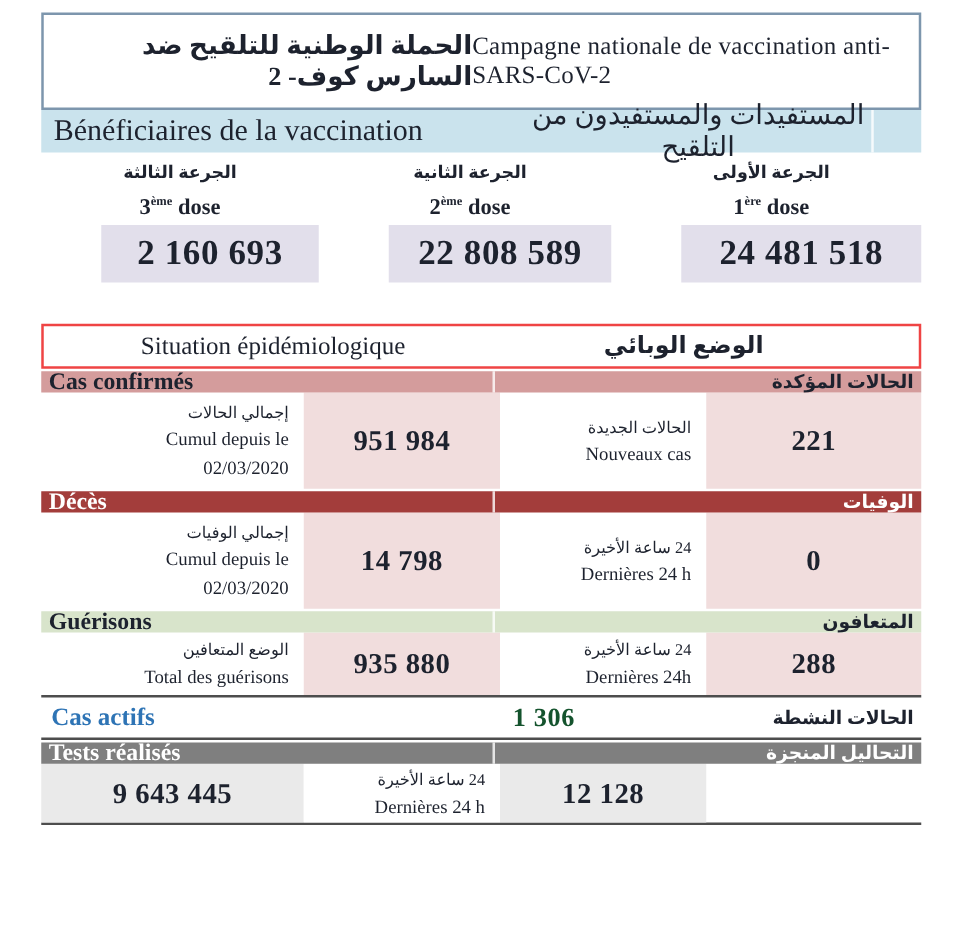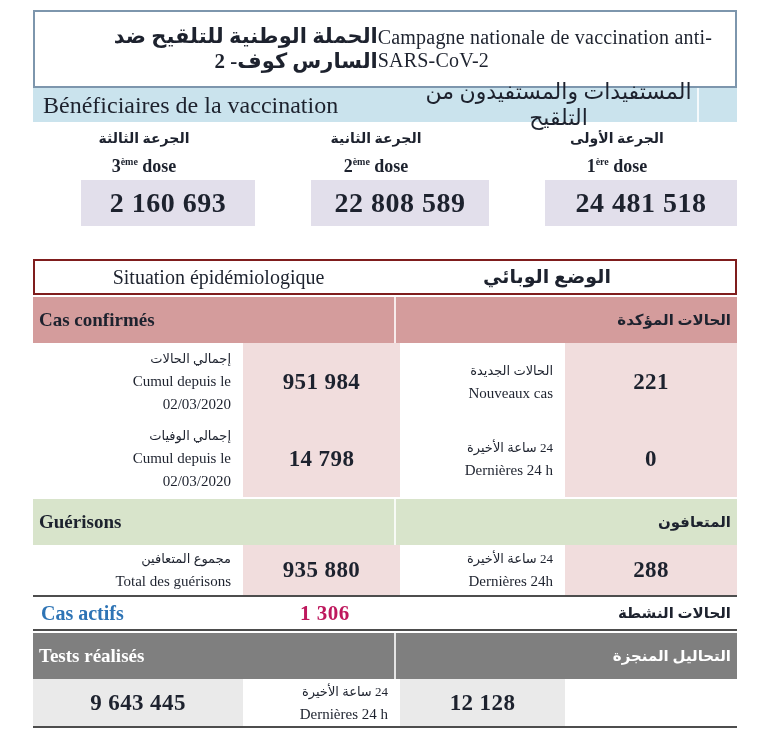--- a/index.html
+++ b/index.html
@@ -21,26 +21,26 @@
 
   
   .dose-grid{display:grid;grid-template-columns:222px 226px 240px;column-gap:8px;padding-top:6px;}
   .dose-ar{font-size:14px;font-weight:bold;text-align:center;height:22px;line-height:22px;direction:rtl;}
   .dose-fr{font-size:18px;font-weight:bold;text-align:center;height:26px;line-height:24px;}
   .dose-fr sup{font-size:10px;}
   .dose-value{margin-top:4px;height:46px;background:#e2dfeb;display:flex;align-items:center;justify-content:center;
               font-size:28px;font-weight:bold;letter-spacing:.5px;margin-left:48px;}
 
   
-  .epi-header{margin-top:33px;height:32px;border:2px solid #7f1d1d;position:relative;background:#ffffff;}
+  .epi-header{margin-top:33px;height:32px;border:2px solid #ef4444;position:relative;background:#ffffff;}
   .epi-header .fr{position:absolute;left:0;width:367px;text-align:center;line-height:32px;font-size:20px;}
   .epi-header .ar{position:absolute;left:367px;width:290px;text-align:center;line-height:32px;
                   font-size:19px;font-weight:bold;direction:rtl;}
 
-  .band{height:46px;margin-top:2px;position:relative;display:flex;align-items:center;
+  .band{height:17px;margin-top:2px;position:relative;display:flex;align-items:center;
         justify-content:space-between;padding:0 6px;box-sizing:border-box;font-weight:bold;}
   .band .fr{font-size:19px;}
   .band .ar{font-size:15px;direction:rtl;}
   .band .divider{position:absolute;left:361px;top:0;bottom:0;width:2px;background:rgba(255,255,255,.8);}
   .band-pink{background:#d49c9c;color:#1d222e;}
   .band-darkred{background:#a33d3b;color:#ffffff;}
   .band-green{background:#d8e4cb;color:#1d222e;}
   .band-gray{background:#7f7f7f;color:#ffffff;}
 
   .row{display:grid;grid-template-columns:210px 157px 165px 172px;}
@@ -52,22 +52,22 @@
   .label-ar{font-size:13px;line-height:23px;direction:rtl;}
   .label-fr{font-size:15px;line-height:23px;}
   .value-cell{display:flex;align-items:center;justify-content:center;font-size:23px;font-weight:bold;letter-spacing:.4px;}
   .cell-pink{background:#f1dddd;}
   .cell-gray{background:#eaeaea;}
 
   
   .active-row{height:32px;border-top:2px solid #4d4d4d;border-bottom:2px solid #4d4d4d;
               position:relative;display:flex;align-items:center;background:#ffffff;}
   .active-row .fr{padding-left:8px;font-size:20px;font-weight:bold;color:#2e74b5;}
-  .active-row .val{position:absolute;left:267px;width:160px;text-align:left;
-                   font-size:21px;font-weight:bold;color:#be185d;letter-spacing:.5px;}
+  .active-row .val{position:absolute;left:267px;width:160px;text-align:right;
+                   font-size:21px;font-weight:bold;color:#14532d;letter-spacing:.5px;}
   .active-row .ar{margin-left:auto;padding-right:6px;font-size:15px;font-weight:bold;direction:rtl;}
 
   .bottom-rule{height:0;border-bottom:2px solid #4d4d4d;}
 </style>
 </head>
 <body>
 
 <div class="page">
   <div class="content">
 
@@ -117,20 +117,25 @@
         <span class="label-fr">02/03/2020</span>
       </div>
       <div class="value-cell cell-pink">951 984</div>
       <div class="label-cell">
         <span class="label-ar">الحالات الجديدة</span>
         <span class="label-fr">Nouveaux cas</span>
       </div>
       <div class="value-cell cell-pink">221</div>
     </div>
 
+    <div class="band band-darkred">
+      <span class="fr">Décès</span>
+      <span class="ar">الوفيات</span>
+      <span class="divider"></span>
+    </div>
     <div class="row row-tall">
       <div class="label-cell">
         <span class="label-ar">إجمالي الوفيات</span>
         <span class="label-fr">Cumul depuis le</span>
         <span class="label-fr">02/03/2020</span>
       </div>
       <div class="value-cell cell-pink">14 798</div>
       <div class="label-cell">
         <span class="label-ar">24 ساعة الأخيرة</span>
         <span class="label-fr">Dernières 24 h</span>
@@ -138,21 +143,21 @@
       <div class="value-cell cell-pink">0</div>
     </div>
 
     <div class="band band-green">
       <span class="fr">Guérisons</span>
       <span class="ar">المتعافون</span>
       <span class="divider"></span>
     </div>
     <div class="row row-short">
       <div class="label-cell">
-        <span class="label-ar">مجموع المتعافين</span>
+        <span class="label-ar">الوضع المتعافين</span>
         <span class="label-fr">Total des guérisons</span>
       </div>
       <div class="value-cell cell-pink">935 880</div>
       <div class="label-cell">
         <span class="label-ar">24 ساعة الأخيرة</span>
         <span class="label-fr">Dernières 24h</span>
       </div>
       <div class="value-cell cell-pink">288</div>
     </div>
 

